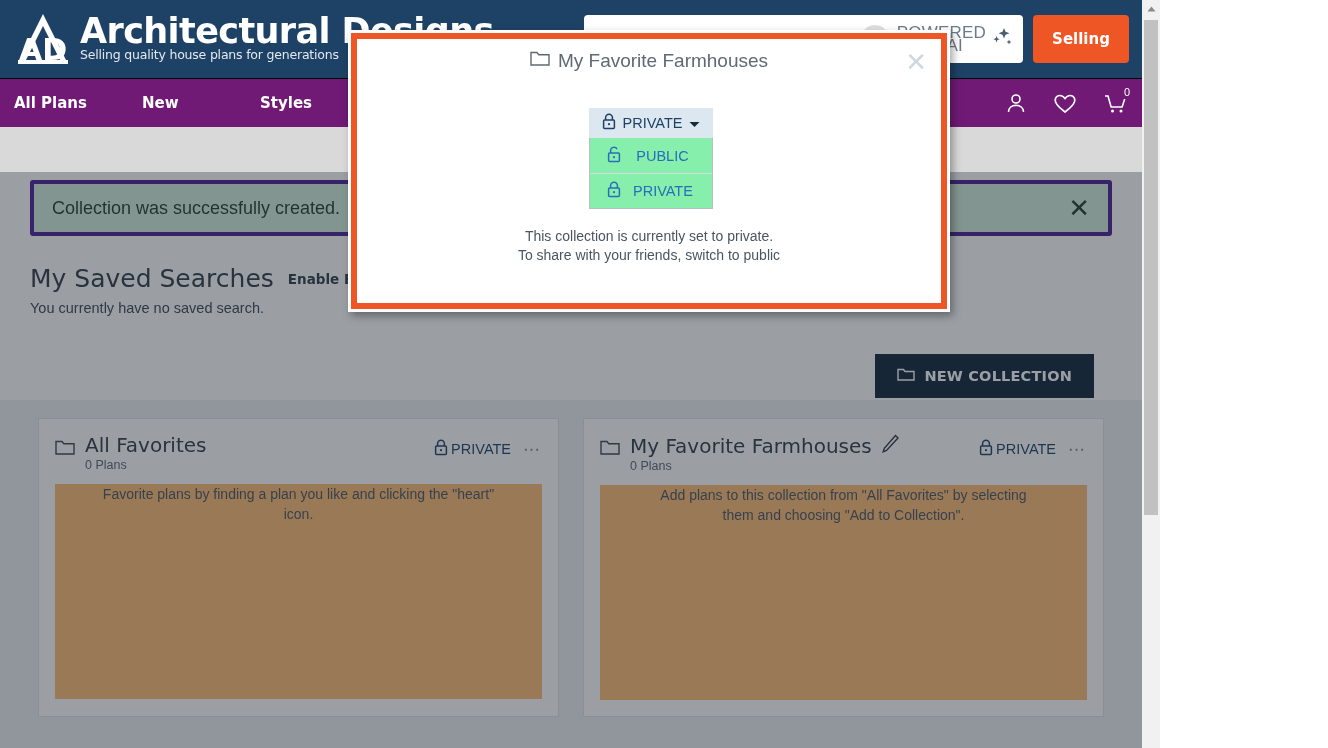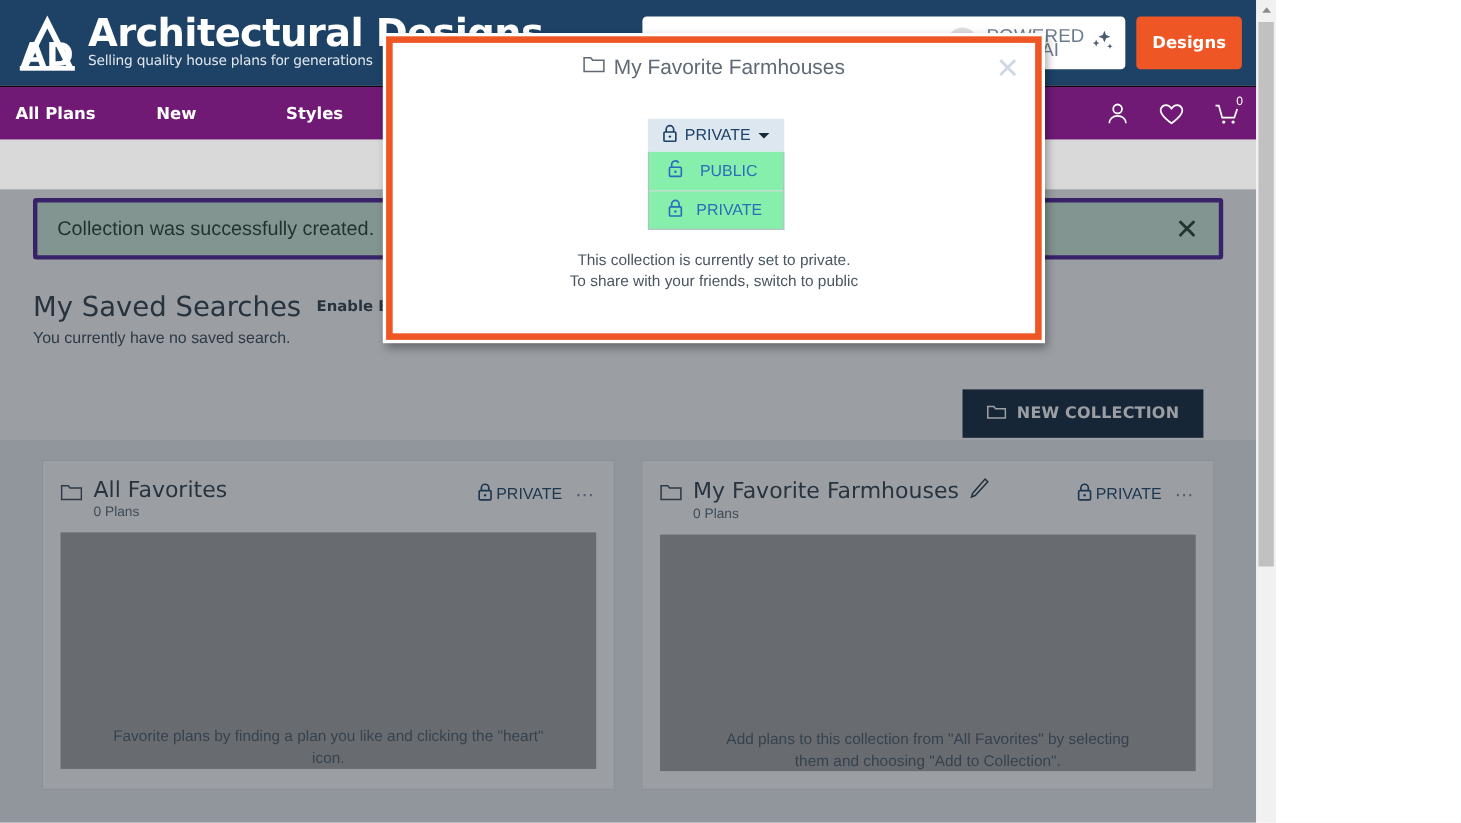--- a/index.html
+++ b/index.html
@@ -118,22 +118,22 @@
   .card-title-line { display:flex; align-items:center; gap:8px; }
   .card-title {
     font-family:"DejaVu Sans",sans-serif; font-size:20px; color:#2f3b45; font-weight:normal;
   }
   .card-sub { font-size:12.5px; color:#5a6672; margin-top:1px; font-family:"Liberation Sans",sans-serif; }
   .card-meta { margin-left:auto; display:flex; align-items:center; gap:12px; padding-top:6px; }
   .privacy { display:flex; align-items:center; gap:3px; color:#1d4266; font-size:14.5px;
              font-family:"Liberation Sans",sans-serif; cursor:pointer; }
   .dots { color:#7b8692; letter-spacing:2px; font-size:17px; cursor:pointer; line-height:1; }
   .card-body {
-    margin-top:12px; background:#a3a3a3; height:215px;
-    display:flex; align-items:flex-end; justify-content:center; text-align:center;
+    margin-top:12px; background:#fdba74; height:215px;
+    display:flex; align-items:flex-start; justify-content:center; text-align:center;
   }
   .card-body p { font-size:14px; color:#4a5560; line-height:20px; max-width:400px;
                  font-family:"Liberation Sans",sans-serif; }
   .pencil { cursor:pointer; }
 
   
   .dim { position:absolute; left:0; top:172px; right:18px; bottom:0; background:rgba(33,43,54,0.45); }
 
   
   .scrollbar { position:absolute; right:0; top:0; width:18px; height:748px; background:#f1f1f1; }
@@ -215,21 +215,21 @@
             <span>BY AI</span>
           </span>
           <span class="sparkle">
             <svg width="22" height="24" viewBox="0 0 22 24">
               <path d="M13 3 l1.5 3.8 L18.5 8.3 l-4 1.5 L13 13.6 l-1.5-3.8 -4-1.5 4-1.5 Z" fill="#4a5d70"></path>
               <path d="M5.5 11 l0.9 2.3 2.3 0.9 -2.3 0.9 -0.9 2.3 -0.9-2.3 -2.3-0.9 2.3-0.9 Z" fill="#4a5d70"></path>
               <path d="M18 14.5 l0.7 1.8 1.8 0.7 -1.8 0.7 -0.7 1.8 -0.7-1.8 -1.8-0.7 1.8-0.7 Z" fill="#4a5d70"></path>
             </svg>
           </span>
         </div>
-        <button class="search-btn">Designs</button>
+        <button class="search-btn">Selling</button>
       </div>
     </div>
 
     <div class="nav">
       <div class="nav-inner">
         <div class="nav-links">
           <a class="nav-link" style="width:128px">All Plans</a>
           <a class="nav-link" style="width:118px">New</a>
           <a class="nav-link" style="width:118px">Styles</a>
           <a class="nav-link" style="width:490px; text-align:right; padding-right:312px;">es</a>

